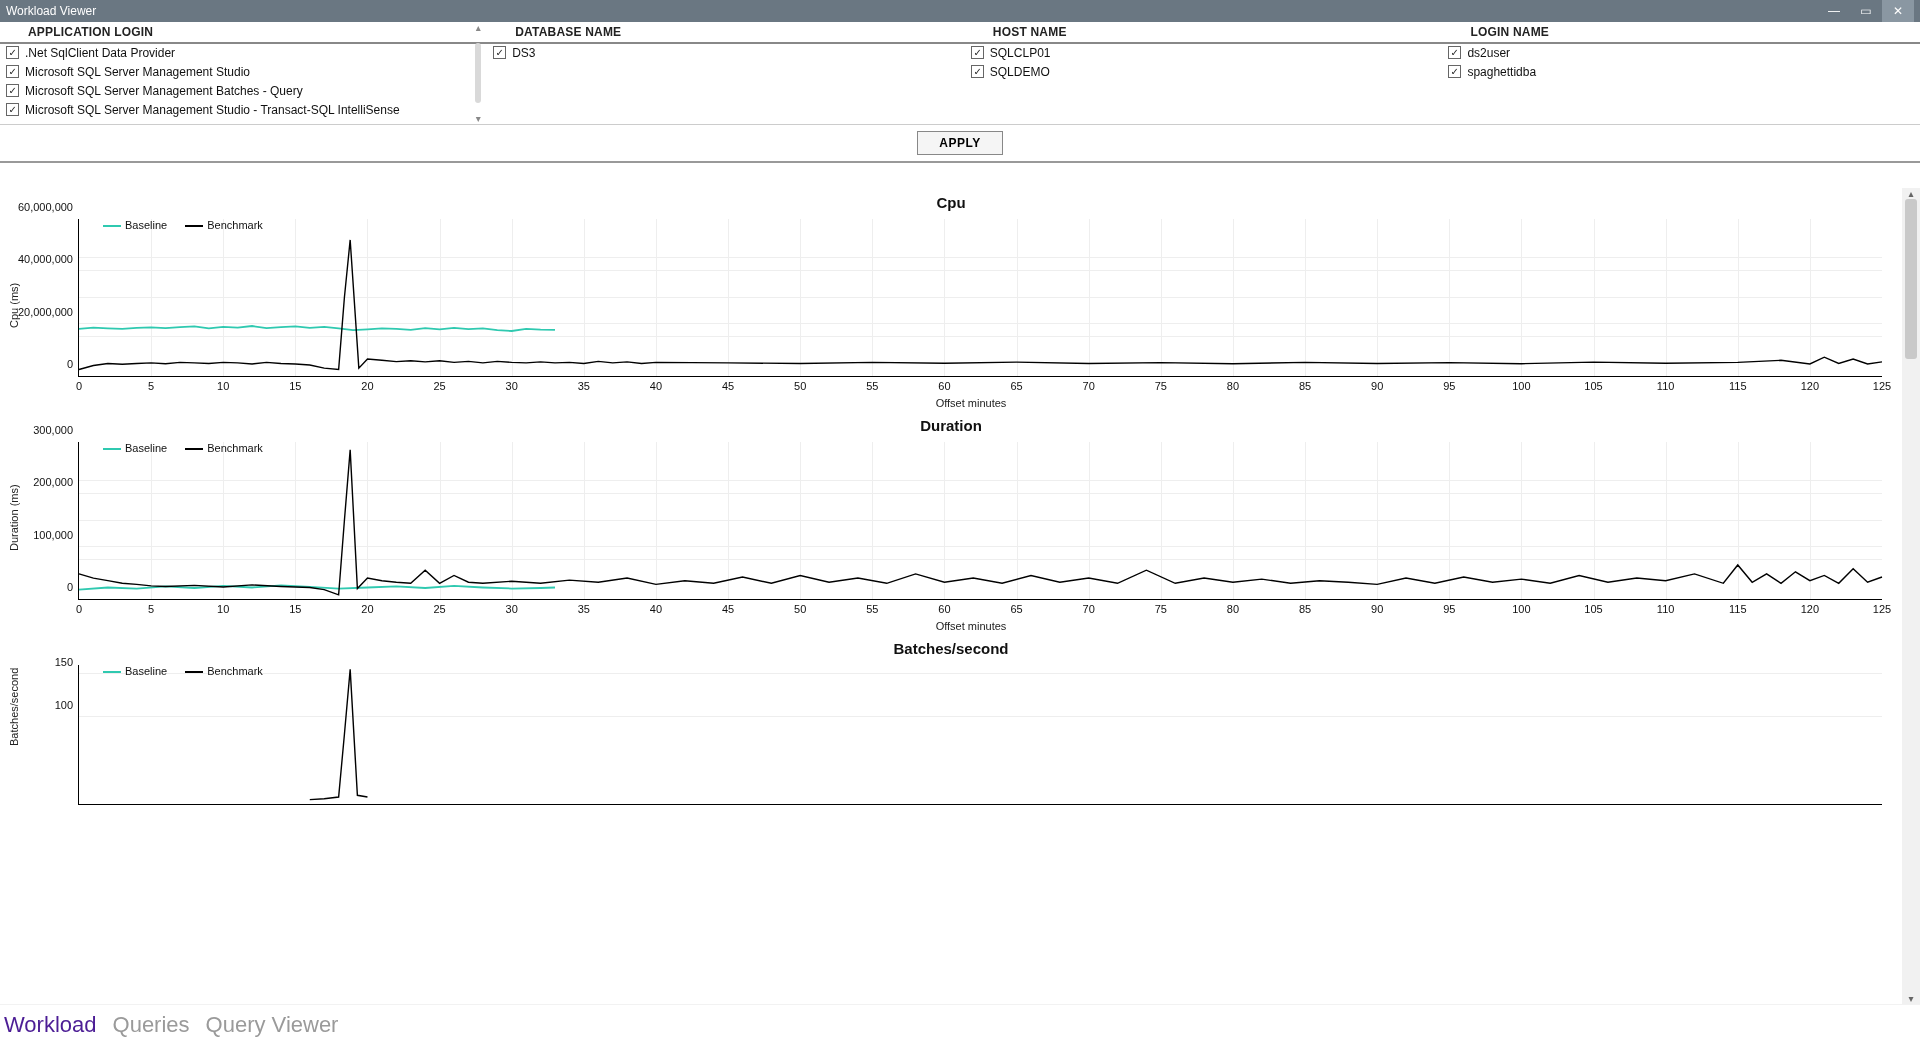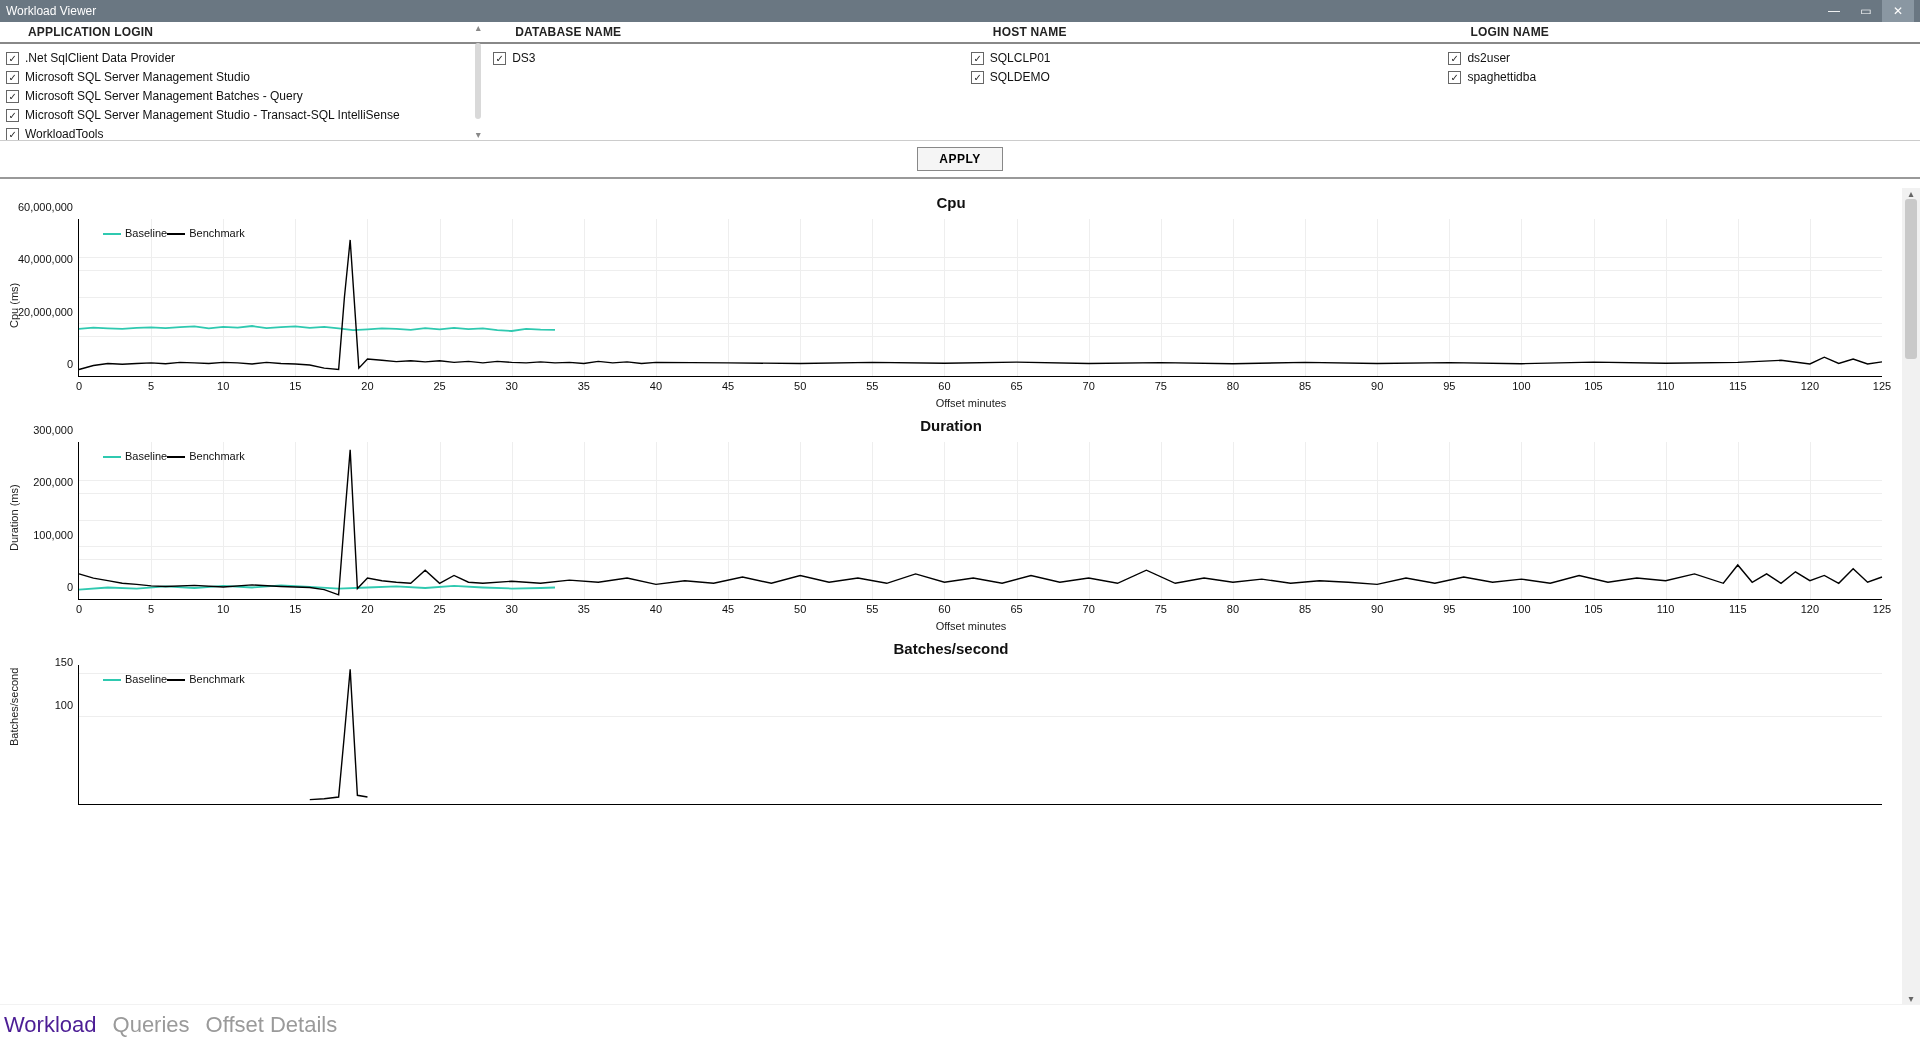--- a/index.html
+++ b/index.html
@@ -6,21 +6,21 @@
   *{box-sizing:border-box}
   .titlebar{height:22px;background:#6a7782;color:#fff;display:flex;align-items:center;padding:0 6px;font-size:12px;justify-content:space-between}
   .titlebar .winbtns{display:flex;gap:0}
   .titlebar .winbtn{width:32px;height:22px;display:flex;align-items:center;justify-content:center;color:#fff;font-size:12px}
   .titlebar .winbtn.close{background:#8a97a2}
   .filters{display:flex;border-bottom:1px solid #ccc}
   .filtercol{flex:1;display:flex;flex-direction:column;border-right:0 solid #eee;position:relative}
   .filtercol:first-child{flex:1.02}
   .filterhdr{height:22px;border-bottom:2px solid #888;display:flex;align-items:center;padding-left:28px;font-weight:600;letter-spacing:.2px;color:#222}
   .filterlist{padding:2px 0 2px 4px;max-height:96px;overflow:hidden;position:relative}
-  .filteritem{display:flex;align-items:flex-end;height:19px;gap:6px;padding-left:2px}
+  .filteritem{display:flex;align-items:flex-start;height:19px;gap:6px;padding-left:2px}
   .chk{width:13px;height:13px;border:1px solid #666;display:flex;align-items:center;justify-content:center;font-size:11px;line-height:11px;color:#222;background:#fff}
   .chk::after{content:"✓";transform:scale(.9)}
   .scrollhint{position:absolute;right:2px;top:0;bottom:0;width:14px;display:flex;flex-direction:column;justify-content:space-between;align-items:center;color:#888;font-size:10px;pointer-events:none}
   .scrollhint .bar{width:6px;flex:1;margin:10px 0;background:#d9d9d9;border-radius:3px}
   .applyrow{display:flex;justify-content:center;padding:6px 0;border-bottom:2px solid #999}
   .applybtn{min-width:86px;height:24px;border:1px solid #888;background:#f5f5f5;font:inherit;font-weight:600;letter-spacing:.5px}
   .scrollpane{position:absolute;top:188px;bottom:36px;left:0;right:18px;overflow:hidden}
   .rightscroll{position:absolute;top:188px;bottom:36px;right:0;width:18px;background:#f1f1f1;display:flex;flex-direction:column;align-items:center;justify-content:space-between;color:#666;font-size:10px}
   .rightscroll .thumb{width:12px;height:160px;background:#c9c9c9;border-radius:3px}
   .chartblock{padding:4px 16px 0 16px}
@@ -29,21 +29,21 @@
   .plot.small{height:150px}
   .plotarea{position:absolute;left:18px;right:0;top:6px;bottom:34px;border-left:1.2px solid #000;border-bottom:1.2px solid #000}
   .plot.small .plotarea{bottom:4px}
   .gridv,.gridh{position:absolute;background:#eee}
   .gridh{left:0;right:0;height:1px}
   .gridv{top:0;bottom:0;width:1px}
   .ylab{position:absolute;left:-52px;transform:rotate(-90deg);transform-origin:left top;top:58%;font-size:11px;white-space:nowrap;color:#222}
   .ytick{position:absolute;right:100%;padding-right:6px;font-size:11px;transform:translateY(-50%);text-align:left;white-space:nowrap}
   .xtick{position:absolute;top:100%;padding-top:4px;font-size:11px;transform:translateX(-50%)}
   .xaxislabel{position:absolute;left:0;right:0;text-align:center;font-size:11px;color:#222}
-  .legend{position:absolute;left:24px;top:8px;display:flex;font-size:11px;align-items:flex-end;z-index:5}
+  .legend{position:absolute;left:24px;top:0;display:flex;gap:18px;font-size:11px;align-items:flex-end;z-index:5}
   .legend .ln{display:inline-block;width:18px;height:0;border-top:2px solid;vertical-align:middle;margin-right:4px}
   svg.series{position:absolute;left:0;top:0;width:100%;height:100%;overflow:visible}
   .tabs{position:absolute;left:0;right:0;bottom:0;height:36px;display:flex;align-items:flex-end;gap:16px;padding:0 4px;font-size:22px;color:#9a9a9a;background:#fff;border-top:1px solid #f2f2f2}
   .tabs .tab{padding-bottom:2px}
   .tabs .tab.active{color:#4c1d95}
 </style>
 </head>
 <body>
 
 <div class="titlebar">
@@ -67,24 +67,20 @@
           <span class="chk"></span>
           <span>Microsoft SQL Server Management Studio</span>
         </div>
         <div class="filteritem">
           <span class="chk"></span>
           <span>Microsoft SQL Server Management Batches - Query</span>
         </div>
         <div class="filteritem">
           <span class="chk"></span>
           <span>Microsoft SQL Server Management Studio - Transact-SQL IntelliSense</span>
-        </div>
-        <div class="filteritem">
-          <span class="chk"></span>
-          <span>WorkloadTools</span>
         </div>
       </div>
       <div class="scrollhint">
         <span>▴</span>
         <span class="bar"></span>
         <span>▾</span>
       </div>
     </div>
     <div class="filtercol">
       <div class="filterhdr">DATABASE NAME</div>
@@ -304,14 +300,14 @@
 <div class="rightscroll">
   <div>▴</div>
   <div class="thumb"></div>
   <div style="flex:1"></div>
   <div>▾</div>
 </div>
 
 <div class="tabs" id="tabs">
     <div class="tab active">Workload</div>
     <div class="tab">Queries</div>
-    <div class="tab">Offset Details</div>
+    <div class="tab">Query Viewer</div>
   </div>
 
 </body></html>

